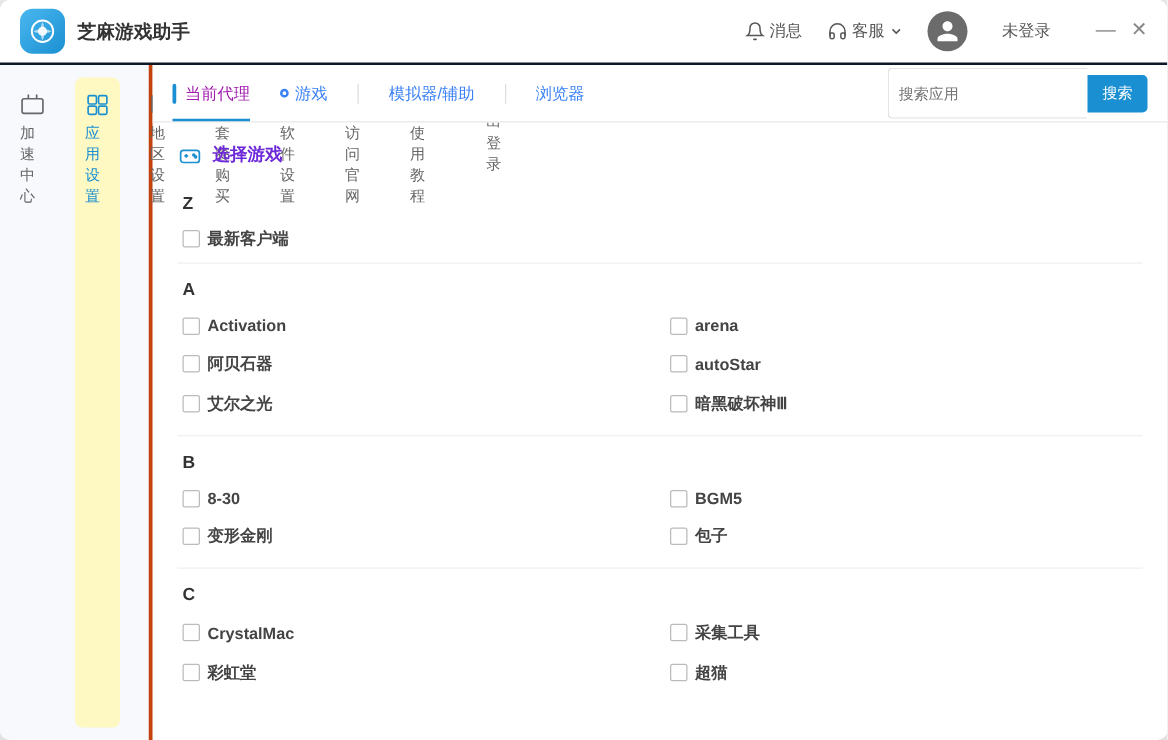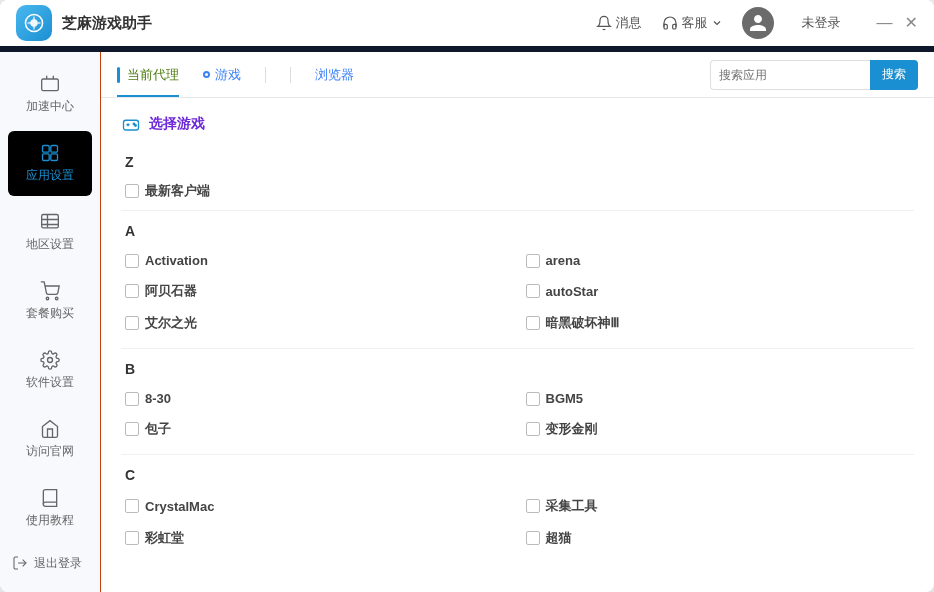--- a/index.html
+++ b/index.html
@@ -21,21 +21,21 @@
       flex-direction: column;
       overflow: hidden;
     }
     
     .titlebar {
       height: 52px;
       background: #fff;
       display: flex;
       align-items: center;
       padding: 0 16px;
-      border-bottom: 6px solid #0f172a;
+      border-bottom: 2px solid #0f172a;
       flex-shrink: 0;
     }
     .titlebar-logo {
       width: 36px;
       height: 36px;
       background: linear-gradient(135deg, #4ab8f0, #1a8fd1);
       border-radius: 10px;
       display: flex;
       align-items: center;
       justify-content: center;
@@ -93,42 +93,42 @@
       line-height: 1;
     }
     
     .main-layout {
       display: flex;
       flex: 1;
       overflow: hidden;
     }
     
     .sidebar {
-      width: 101px;
+      width: 122px;
       background: #f7f9fc;
-      border-right: 1px solid #c2410c;
-      display: flex;
-      flex-direction: column;
+      border-right: 3px solid #c2410c;
+      display: flex;
+      flex-direction: row;
       padding: 8px 0;
       flex-shrink: 0;
     }
     .sidebar-item {
       display: flex;
       flex-direction: column;
       align-items: center;
       padding: 12px 8px;
       cursor: pointer;
       color: #666;
       font-size: 12px;
       gap: 4px;
       border-radius: 6px;
       margin: 2px 8px;
       transition: background 0.15s;
     }
-    .sidebar-item.active { background: #000000; color: #1a8fd1; }
+    .sidebar-item.active { background: #fef9c3; color: #1a8fd1; }
     .sidebar-item svg { width: 20px; height: 20px; }
     .sidebar-spacer { flex: 1; }
     .sidebar-logout {
       display: flex;
       gap: 6px;
       padding: 12px 12px;
       cursor: pointer;
       color: #666;
       font-size: 12px;
       margin-bottom: 4px;
@@ -162,39 +162,39 @@
       align-items: center;
       gap: 5px;
       cursor: pointer;
       color: #3b82f6;
       font-size: 13px;
       height: 100%;
       border-bottom: 2px solid transparent;
       padding-top: 2px;
     }
     .tabbar-item.active {
-      color: #4d7c0f;
+      color: #a21caf;
       border-bottom: 2px solid #1a8fd1;
       font-weight: 500;
     }
     .tabbar-dot {
       width: 7px;
       height: 7px;
       border-radius: 50%;
       border: 2px solid currentColor;
     }
     .tabbar-sep { width: 1px; height: 16px; background: #ddd; }
     .tabbar-spacer { flex: 1; }
     .search-box {
       display: flex;
       align-items: center;
       gap: 0;
     }
     .search-input {
-      height: 30px;
+      height: 41px;
       border: 1px solid #ddd;
       border-right: none;
       border-radius: 4px 0 0 4px;
       padding: 0 8px;
       width: 160px;
       font-size: 12px;
       outline: none;
       color: #333;
     }
     .search-btn {
@@ -416,20 +416,23 @@
       <div class="tabbar">
         <div class="tabbar-item active">
           <span style="display:inline-block;width:3px;height:16px;background:#1a8fd1;border-radius:2px;margin-right:2px;"></span>
           <span>当前代理</span>
         </div>
         <div class="tabbar-item">
           <div class="tabbar-dot"></div>
           <span>游戏</span>
         </div>
         <div class="tabbar-sep"></div>
+        <div class="tabbar-item">
+          <span>模拟器/辅助</span>
+        </div>
         <div class="tabbar-sep"></div>
         <div class="tabbar-item">
           <span>浏览器</span>
         </div>
         <div class="tabbar-spacer"></div>
         <div class="search-box">
           <input class="search-input" type="text" placeholder="搜索应用" style="">
           <button class="search-btn">搜索</button>
         </div>
       </div>
@@ -496,25 +499,25 @@
             <div class="game-item">
               <div class="game-checkbox"></div>
               <span class="game-item-label">8-30</span>
             </div>
             <div class="game-item">
               <div class="game-checkbox"></div>
               <span class="game-item-label">BGM5</span>
             </div>
             <div class="game-item">
               <div class="game-checkbox"></div>
+              <span class="game-item-label">变形金刚</span>
+            </div>
+            <div class="game-item">
+              <div class="game-checkbox"></div>
               <span class="game-item-label">包子</span>
-            </div>
-            <div class="game-item">
-              <div class="game-checkbox"></div>
-              <span class="game-item-label">变形金刚</span>
             </div>
           </div>
         </div>
 
         <div class="section-divider"></div>
 
         <div class="alpha-section">
           <div class="alpha-label">C</div>
           <div class="game-grid">
             <div class="game-item">

